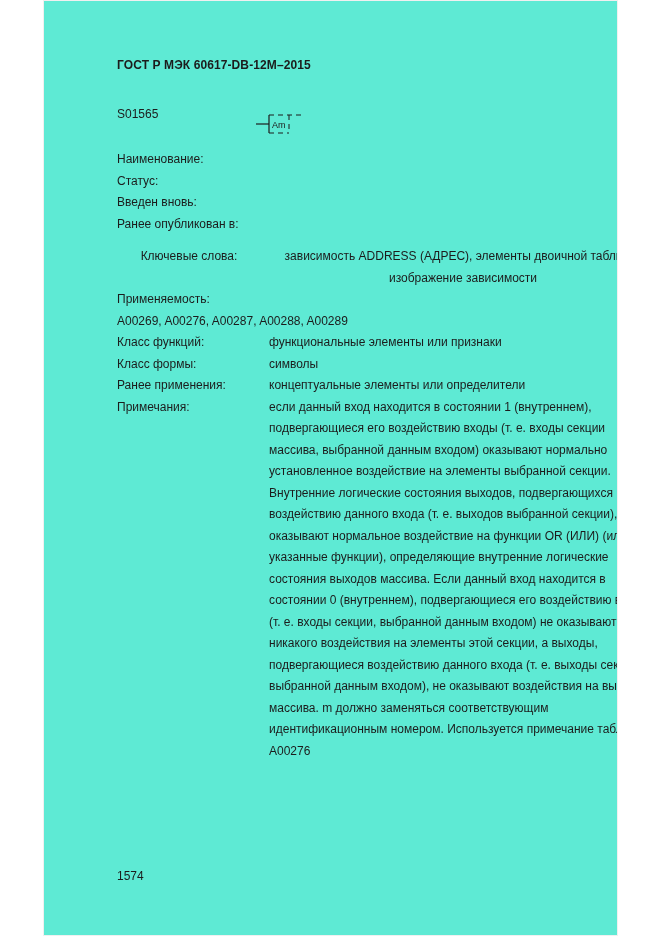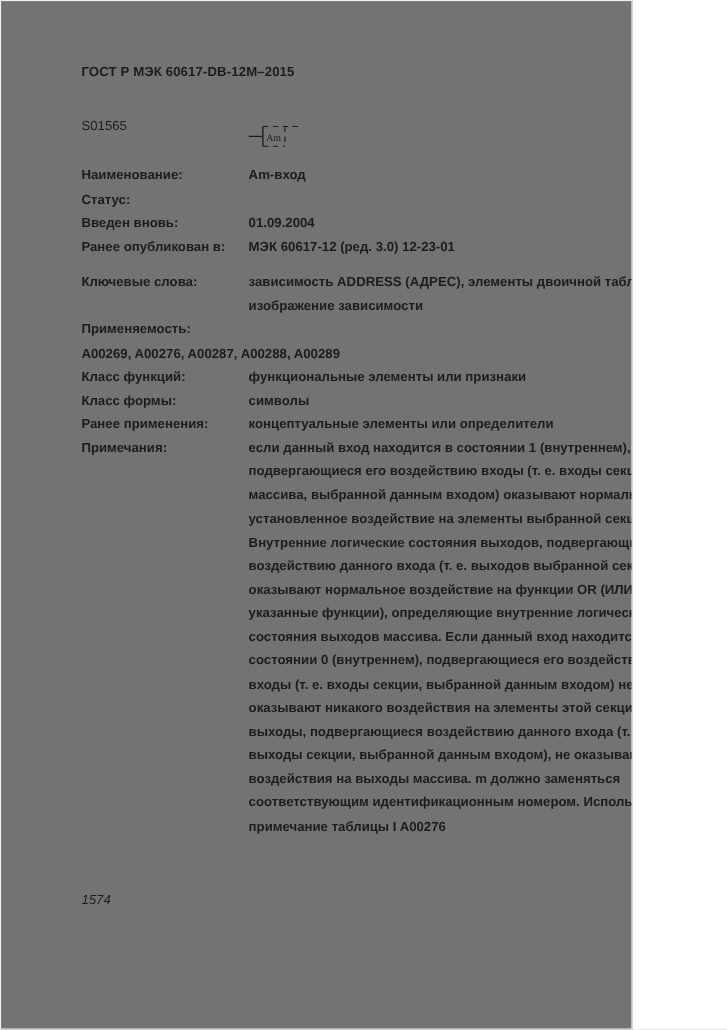--- a/index.html
+++ b/index.html
@@ -6,68 +6,66 @@
   html, body { background:#ffffff; }
   body {
     font-family: "Liberation Sans", "DejaVu Sans", sans-serif;
     color:#1c1c1c;
     -webkit-font-smoothing: antialiased;
   }
   .page {
     position:relative;
     width:575px;
     height:936px;
-    background:#737373;
+    background:#5eead4;
     overflow:hidden;
     border:1px solid #f0f0f0;
+    margin-left:43px;
   }
   .doc-header {
     position:absolute;
     left:73px;
     top:57px;
     font-size:12px;
     font-weight:bold;
     letter-spacing:0.1px;
   }
   .symbol-id {
     position:absolute;
     left:73px;
     top:106px;
     font-size:12px;
     font-weight:normal;
     text-align:center;
   }
   .symbol-figure {
     position:absolute;
-    left:225px;
+    left:212px;
     top:106px;
     width:52px;
     height:32px;
-    font-family:Liberation Serif, serif;
   }
   .symbol-figure svg { display:block; }
   .fields {
     position:absolute;
     left:73px;
     top:148px;
     width:540px;
     font-size:12px;
     line-height:21.5px;
-    font-weight:bold;
   }
   .row { display:flex; align-items:flex-start; }
   .row .label { flex:0 0 152px; width:152px; padding-right:8px; }
   .row .value { flex:1 1 auto; }
-  .row.gap { margin-top:11px; }
+  .row.gap { margin-top:11px;text-align:center; }
   .page-number {
     position:absolute;
     left:73px;
-    top:810px;
+    top:868px;
     font-size:12px;
-    font-style:italic;
   }
 </style>
 </head>
 <body>
 
 <div class="page">
 
   <div class="doc-header">ГОСТ Р МЭК 60617-DB-12M–2015</div>
 
   <div class="symbol-id">S01565</div>
@@ -85,35 +83,32 @@
 
       <line x1="13" y1="26" x2="33" y2="26" stroke="#1c1c1c" stroke-width="1" stroke-dasharray="5 4"></line>
       <text x="16" y="21" font-size="9" fill="#1c1c1c">Am</text>
     </svg>
   </div>
 
   <div class="fields">
 
     <div class="row">
       <div class="label">Наименование:</div>
-      <div class="value">Am-вход</div>
     </div>
 
     <div class="row">
       <div class="label">Статус:</div>
     </div>
 
     <div class="row">
       <div class="label">Введен вновь:</div>
-      <div class="value">01.09.2004</div>
     </div>
 
     <div class="row">
       <div class="label">Ранее опубликован в:</div>
-      <div class="value">МЭК 60617-12 (ред. 3.0) 12-23-01</div>
     </div>
 
     <div class="row gap">
       <div class="label">Ключевые слова:</div>
       <div class="value">зависимость ADDRESS (АДРЕС), элементы двоичной таблицы, изображение зависимости</div>
     </div>
 
     <div class="row">
       <div class="label">Применяемость:</div>
     </div>

